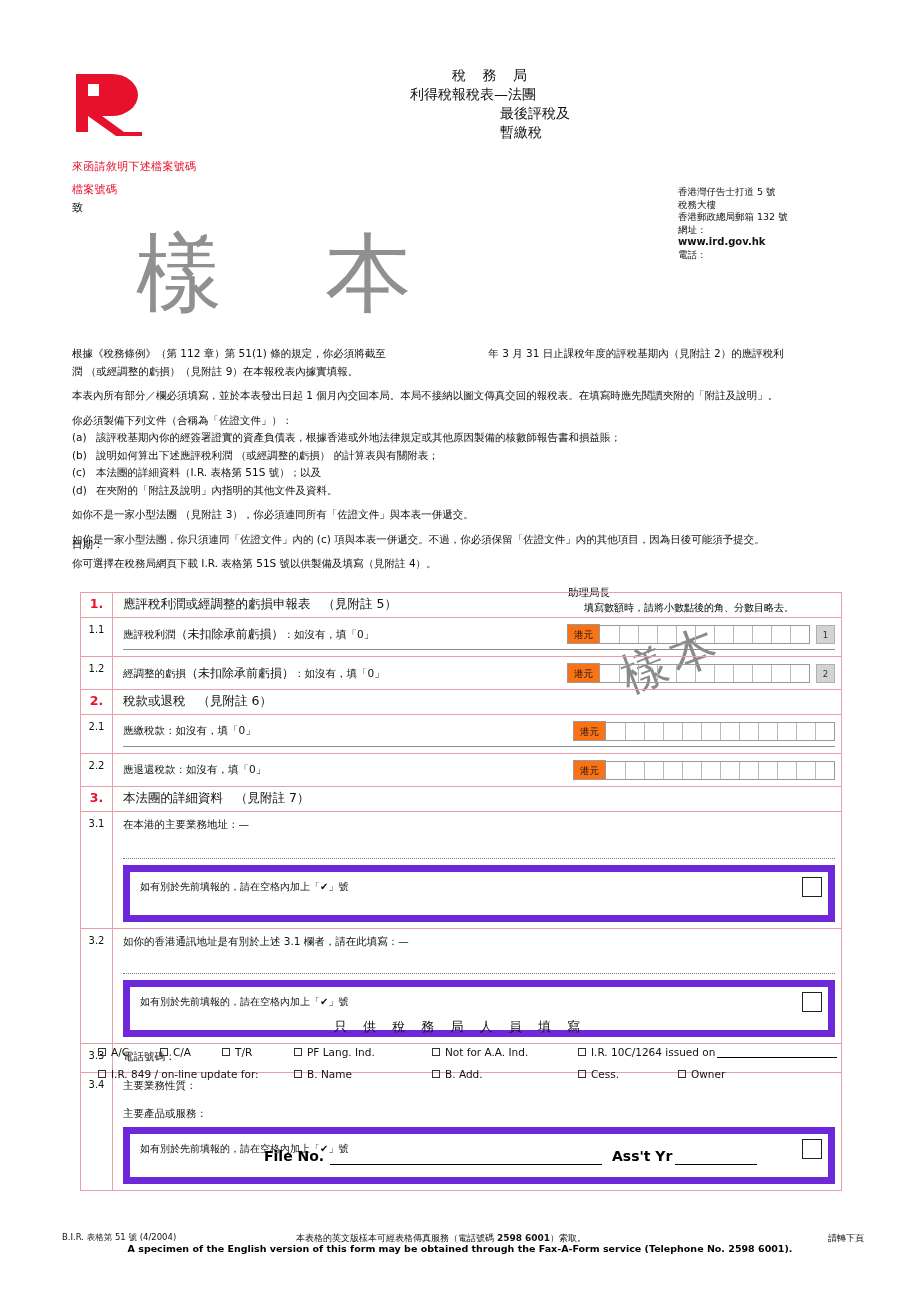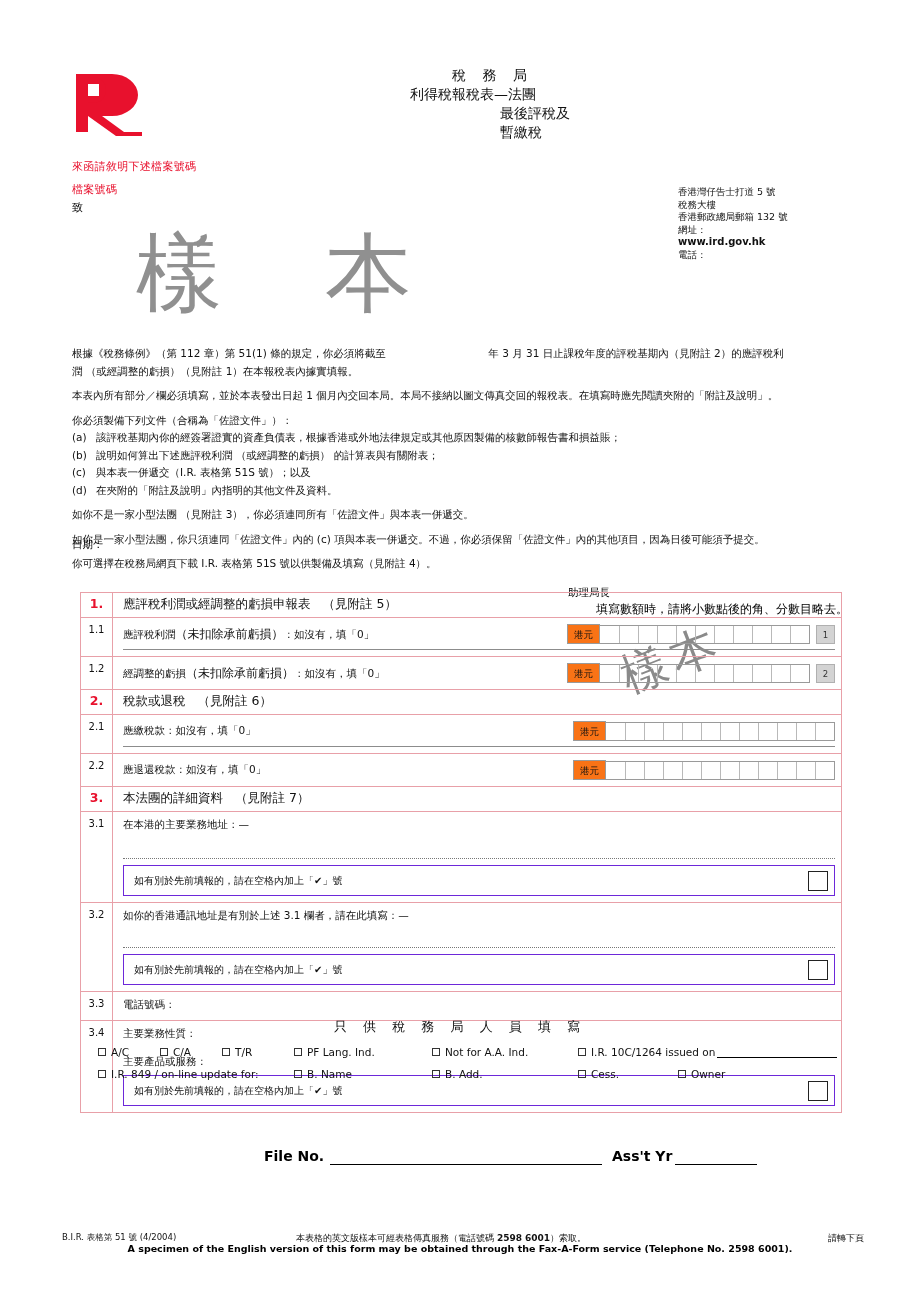--- a/index.html
+++ b/index.html
@@ -120,22 +120,22 @@
     left: 72px; top: 538px;
     font-size: 10.5px;
   }
   .asst-comm {
     position: absolute;
     left: 568px; top: 586px;
     font-size: 10.5px;
   }
   .round-note {
     position: absolute;
-    left: 596px; top: 601px;
-    font-size: 12px;
+    left: 584px; top: 601px;
+    font-size: 10px;
   }
 
   
   .form-table {
     position: absolute;
     left: 80px;
     top: 592px;
     width: 762px;
     border-collapse: collapse;
     table-layout: fixed;
@@ -226,24 +226,24 @@
   .dotline {
     border-bottom: 1px dotted #777;
     height: 0;
     margin-top: 26px;
   }
   .dotline.short { margin-top: 24px; }
 
   
   .chk-strip {
     margin-top: 6px;
-    border: 1px solid #6d28d9;
+    border: 7px solid #6d28d9;
     display: flex;
     align-items: center;
-    padding: 5px 6px 4px 10px;
+    padding: 5px 6px 18px 10px;
     box-sizing: border-box;
     min-height: 28px;
   }
   .chk-strip .txt { font-size: 10px; }
   .chk-strip .box {
     margin-left: auto;
     width: 20px;
     height: 20px;
     border: 1px solid #222;
     box-sizing: border-box;
@@ -385,35 +385,35 @@
 
   <div class="wm wm-big">樣 本</div>
   <div class="wm wm-small">樣本</div>
 
   <div class="body-text">
     <p class="tight">
       <span>根據《稅務條例》（第 112 章）第 51(1) 條的規定，你必須將截至</span>
       <span class="blank-gap"></span>
       <span>年 3 月 31 日止課稅年度的評稅基期內（見附註 2）的應評稅利</span>
     </p>
-    <p>潤 （或經調整的虧損）（見附註 1）在本報稅表內據實填報。</p>
+    <p>潤 （或經調整的虧損）（見附註 9）在本報稅表內據實填報。</p>
     <p>本表內所有部分／欄必須填寫，並於本表發出日起 1 個月內交回本局。本局不接納以圖文傳真交回的報稅表。在填寫時應先閱讀夾附的「附註及說明」。</p>
     <p class="tight">你必須製備下列文件（合稱為「佐證文件」）：</p>
 
     <div class="listrow">
       <div class="mk">(a)</div>
       <div class="tx">該評稅基期內你的經簽署證實的資產負債表，根據香港或外地法律規定或其他原因製備的核數師報告書和損益賬；</div>
     </div>
     <div class="listrow">
       <div class="mk">(b)</div>
       <div class="tx">說明如何算出下述應評稅利潤 （或經調整的虧損） 的計算表與有關附表；</div>
     </div>
     <div class="listrow">
       <div class="mk">(c)</div>
-      <div class="tx">與本表一併遞交（I.R. 表格第 51S 號）；以及</div>
+      <div class="tx">本法團的詳細資料（I.R. 表格第 51S 號）；以及</div>
     </div>
     <div class="listrow" style="margin-bottom:9px;">
       <div class="mk">(d)</div>
       <div class="tx">在夾附的「附註及說明」內指明的其他文件及資料。</div>
     </div>
 
     <p>如你不是一家小型法團 （見附註 3），你必須連同所有「佐證文件」與本表一併遞交。</p>
     <p>如你是一家小型法團，你只須連同「佐證文件」內的 (c) 項與本表一併遞交。不過，你必須保留「佐證文件」內的其他項目，因為日後可能須予提交。</p>
     <p>你可選擇在稅務局網頁下載 I.R. 表格第 51S 號以供製備及填寫（見附註 4）。</p>
   </div>

